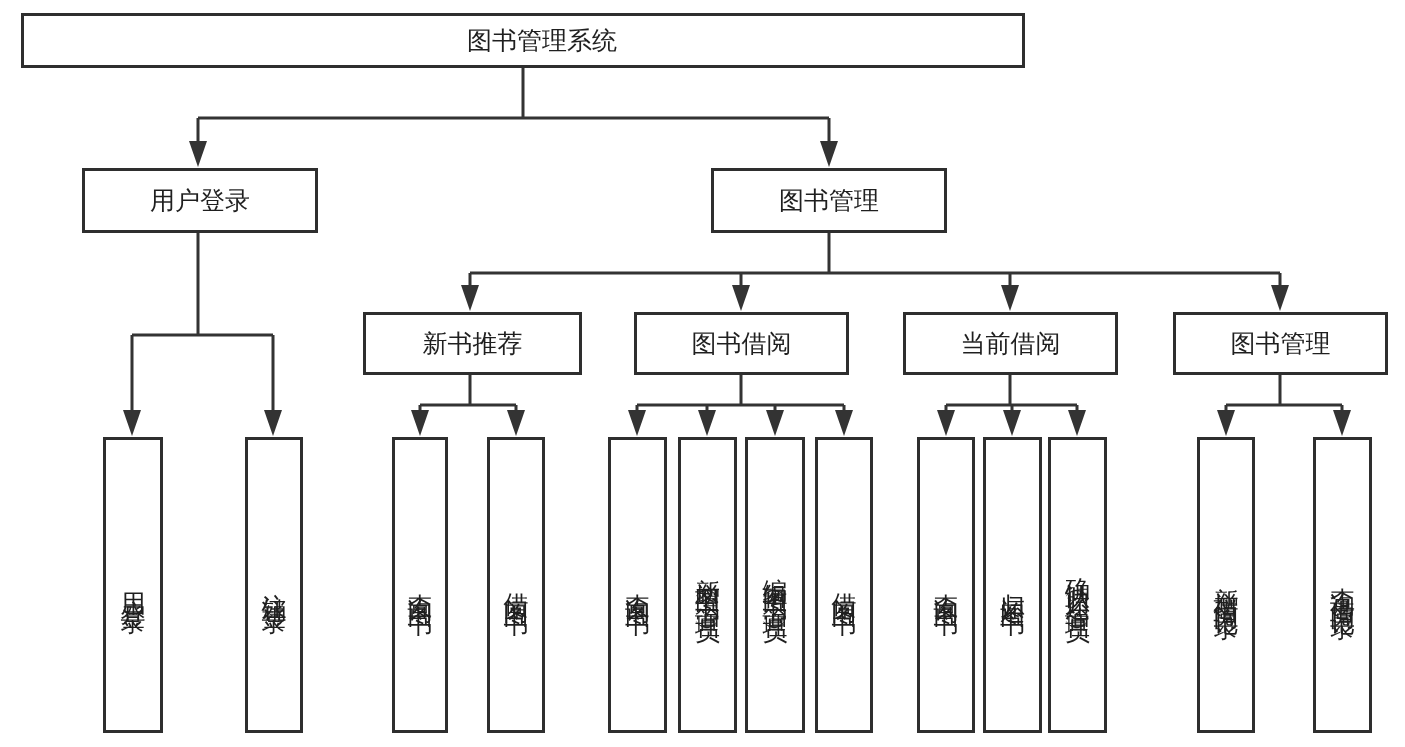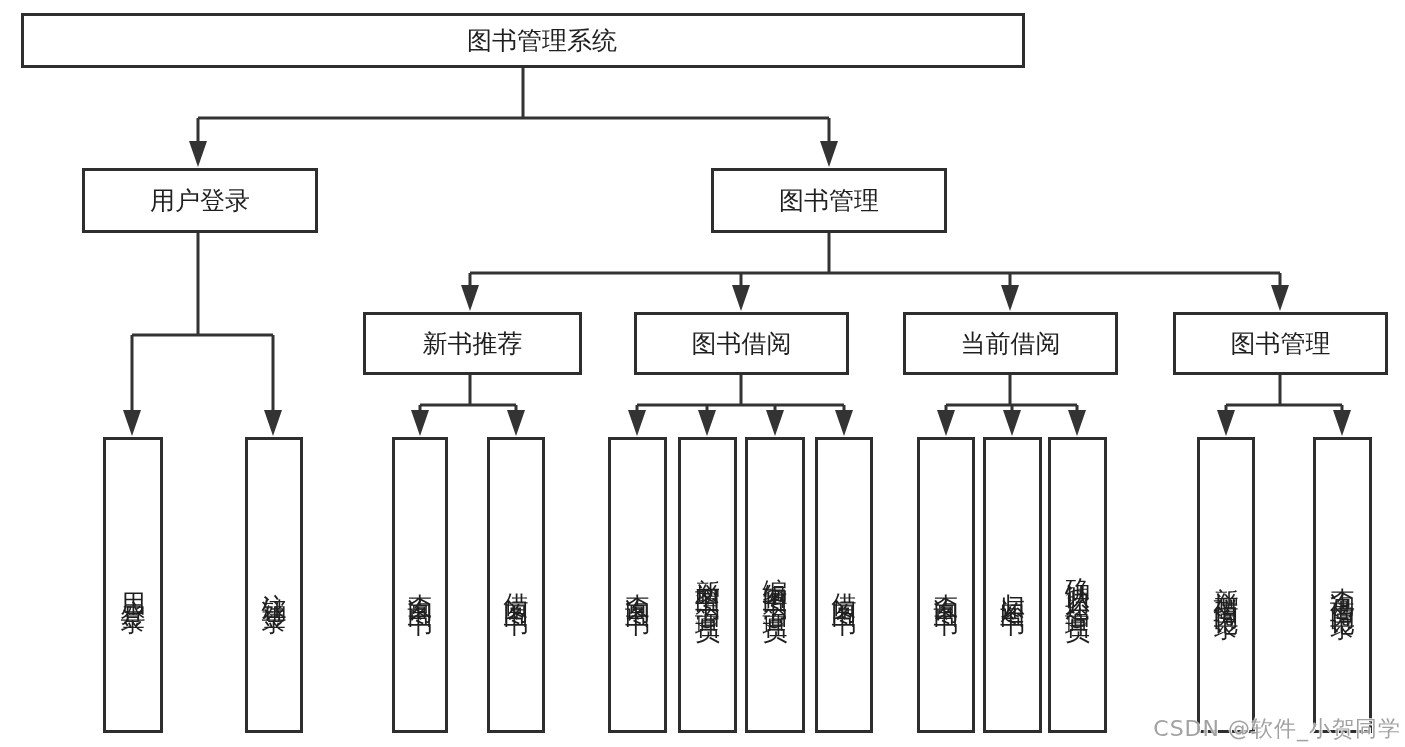--- a/index.html
+++ b/index.html
@@ -180,15 +180,14 @@
     <span class="vlabel">确认归还（管理员）</span>
   </div>
 
   <div class="box" style="left:1197px; top:437px; width:58px; height:296px;">
     <span class="vlabel">新增借阅记录</span>
   </div>
   <div class="box" style="left:1313px; top:437px; width:59px; height:296px;">
     <span class="vlabel">查询借阅记录</span>
   </div>
 
-  <div class="watermark">CSDN @软件_小贺同学</div>
 
 </div>
 
 </body></html>

